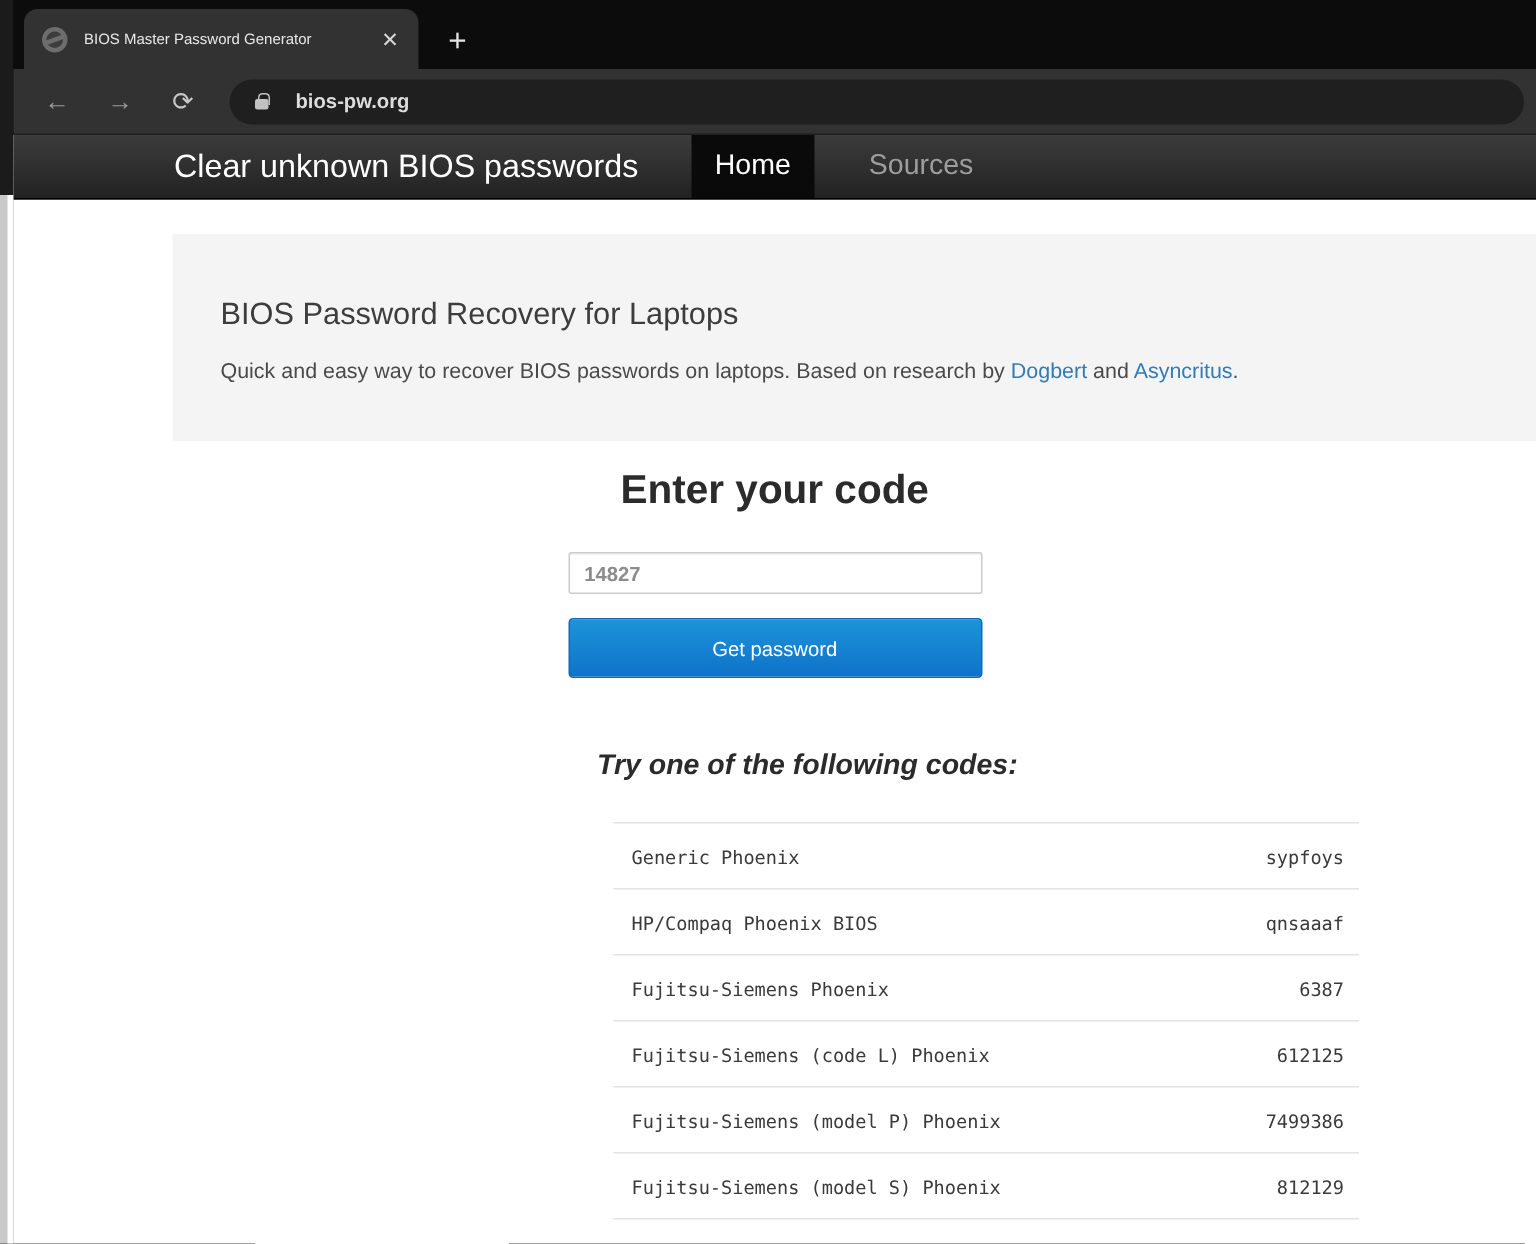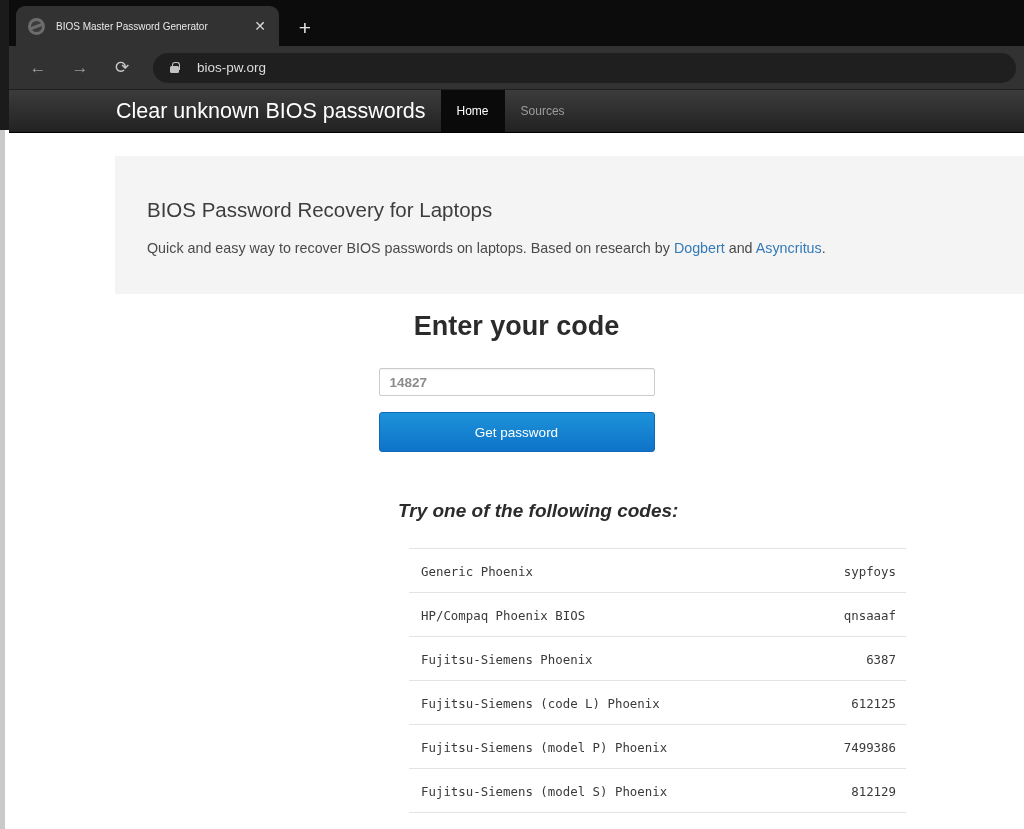--- a/index.html
+++ b/index.html
@@ -103,20 +103,21 @@
   }
   .navbtn.disabled { color: #9a9a9a; }
   #omnibox {
     flex: 1 1 auto;
     height: 30px;
     margin-left: 10px;
     background: #1f1f1f;
     border-radius: 15px;
     display: flex; align-items: center;
     padding: 0 14px;
+    font-weight: bold;
   }
   #lock-icon {
     width: 15px; height: 15px; flex: 0 0 auto;
     margin-right: 15px;
     position: relative;
   }
   #lock-icon::before {
     content: ""; position: absolute;
     left: 3px; top: 6px; width: 9px; height: 7px;
     background: #c2c2c2; border-radius: 1.5px;
@@ -140,35 +141,36 @@
     overflow: hidden;
   }
 
   
   #site-navbar {
     height: 43px;
     background: linear-gradient(to bottom, #3c3c3c 0%, #222222 100%);
     background-color: #222;
     display: flex; align-items: stretch;
     border-bottom: 1px solid #000;
+    gap: 20px;
   }
   #brand {
     margin-left: 107px;
     display: flex; align-items: center;
     color: #ffffff;
     font-size: 21.5px;
     padding: 0 15px 0 0;
     white-space: nowrap;
     cursor: pointer;
   }
   .nav-link {
     display: flex; align-items: center;
     padding: 0 16px;
     color: #9d9d9d;
-    font-size: 12px;
+    font-size: 19px;
     white-space: nowrap;
     cursor: pointer;
   }
   .nav-link.active {
     color: #ffffff;
     background: #0a0a0a;
   }
 
   
   #jumbotron {

